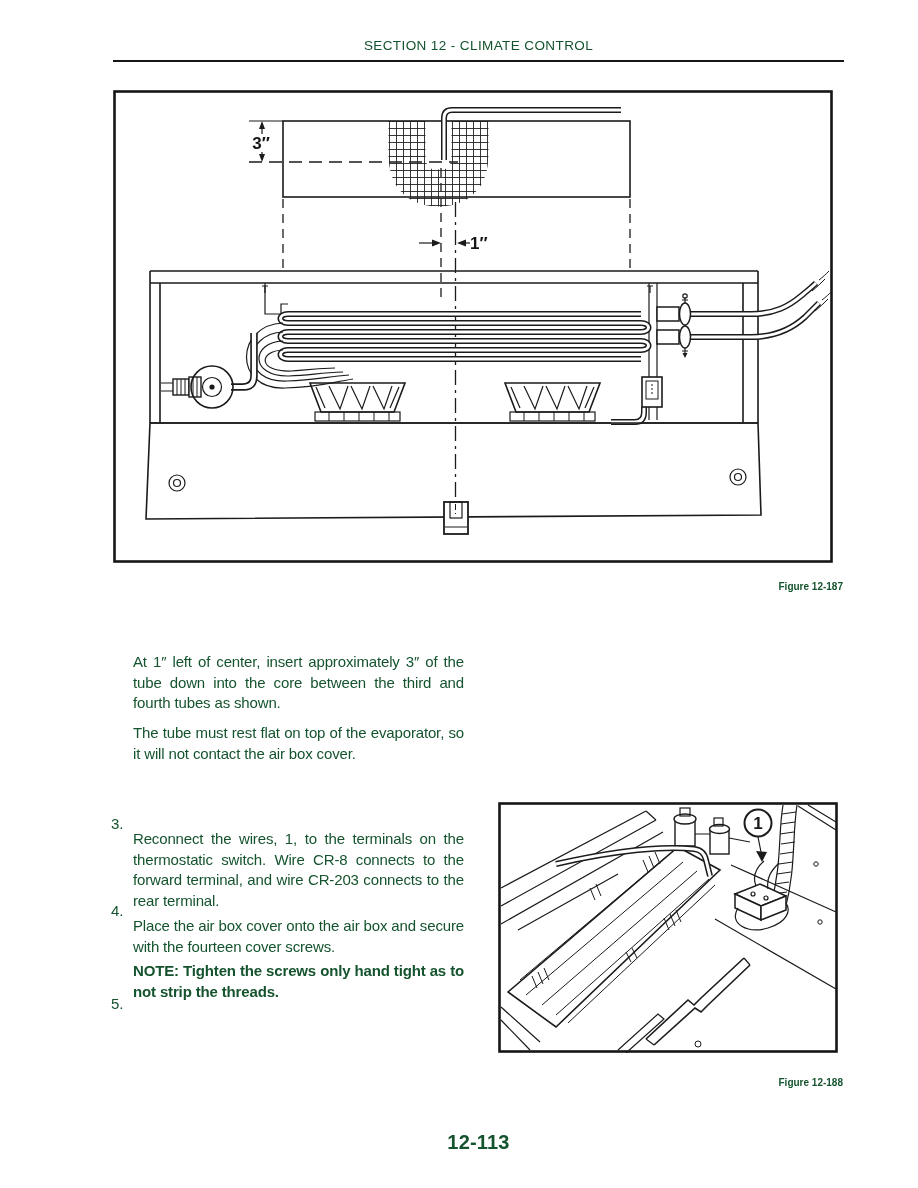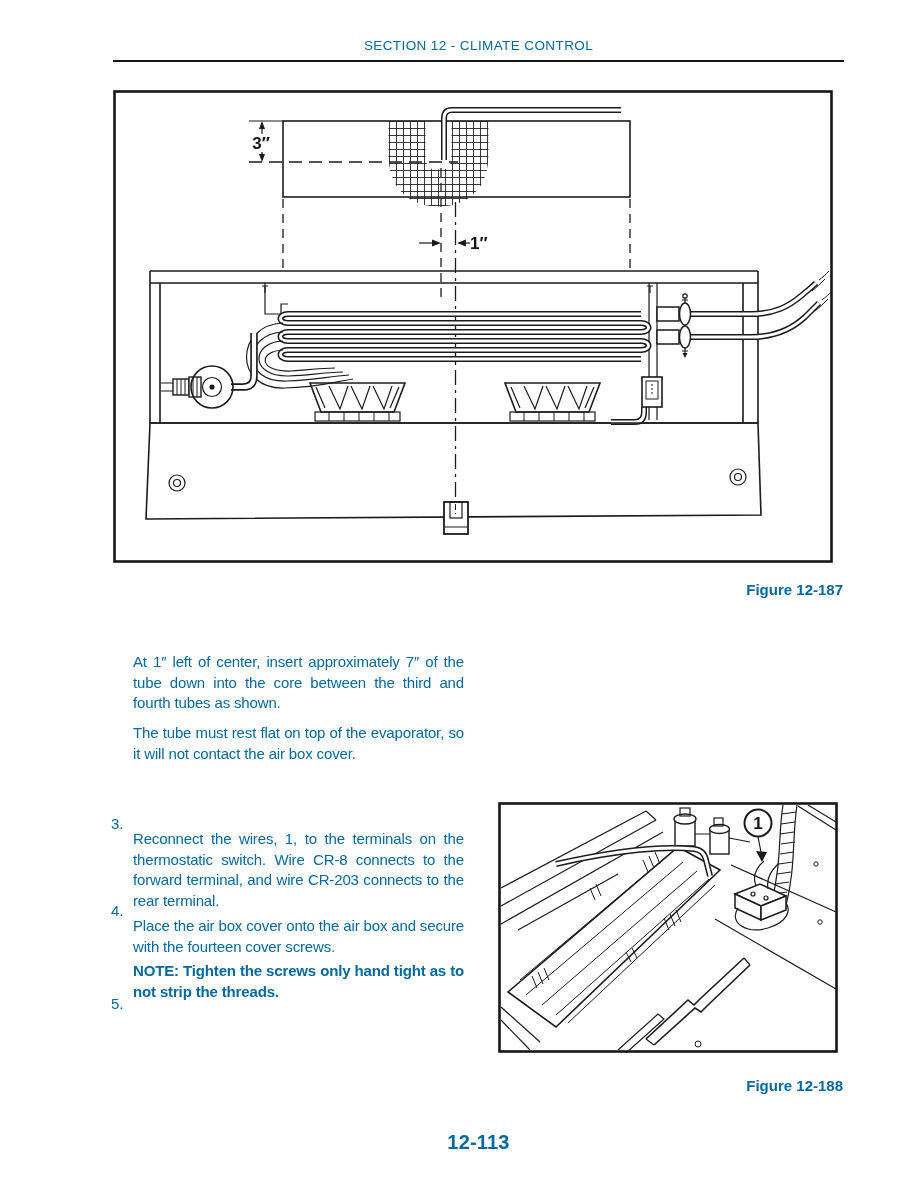--- a/index.html
+++ b/index.html
@@ -1,22 +1,22 @@
 <!DOCTYPE html>
 <html><head>
 <meta charset="utf-8">
 <style>
   html,body{margin:0;padding:0;background:#e8e8e8;}
   .page{position:relative;width:918px;height:1188px;background:#ffffff;
-        font-family:"Liberation Sans", sans-serif;color:#0369a1;overflow:hidden;}
+        font-family:"Liberation Sans", sans-serif;color:#14532d;overflow:hidden;}
   .hdr{position:absolute;left:113px;top:38px;width:731px;text-align:center;
        font-size:13.5px;letter-spacing:.4px;}
   .hdr-rule{position:absolute;left:113px;top:60px;width:731px;height:2.2px;background:#161616;}
   .figbox{position:absolute;}
-  .caption{position:absolute;right:75px;font-weight:bold;font-size:15px;}
+  .caption{position:absolute;right:75px;font-weight:bold;font-size:10px;}
   .cap187{top:581px;}
   .cap188{top:1077px;text-align:center;}
   .bodytext{position:absolute;left:133px;width:331px;font-size:15px;line-height:20.6px;
             text-align:justify;text-align-last:left;letter-spacing:-0.15px;}
   .stepnum{position:absolute;left:111px;width:20px;font-size:15px;line-height:20.6px;}
   .note{font-weight:bold;}
   .pagenum{position:absolute;left:113px;top:1131px;width:731px;text-align:center;
            font-weight:bold;font-size:20px;letter-spacing:.2px;}
   svg{display:block;}
   .ln{stroke:#1b1b1b;fill:none;stroke-width:1.6;}
@@ -191,21 +191,21 @@
         <rect x="331" y="412" width="24" height="32" class="wfill" stroke-width="1.8"></rect>
         <rect x="337" y="412" width="12" height="16" class="tn"></rect>
         <path class="hair" d="M 332,437 H 354"></path>
         <path d="M 342.5,414 V 424" stroke="#1b1b1b" stroke-width="1" stroke-dasharray="6 3" fill="none"></path>
       </g>
     </svg>
   </div>
 
   <div class="caption cap187">Figure 12-187</div>
 
-  <p class="bodytext" style="top:637px;">At 1″ left of center, insert approximately 7″ of the tube down into the core between the third and fourth tubes as shown.</p>
+  <p class="bodytext" style="top:637px;">At 1″ left of center, insert approximately 3″ of the tube down into the core between the third and fourth tubes as shown.</p>
   <p class="bodytext" style="top:708px;">The tube must rest flat on top of the evaporator, so it will not contact the air box cover.</p>
 
   <div class="stepnum" style="top:814px;">3.</div>
   <p class="bodytext" style="top:814px;">Reconnect the wires, 1, to the terminals on the thermostatic switch. Wire CR-8 connects to the forward terminal, and wire CR-203 connects to the rear terminal.</p>
 
   <div class="stepnum" style="top:901px;">4.</div>
   <p class="bodytext" style="top:901px;">Place the air box cover onto the air box and secure with the fourteen cover screws.</p>
 
   <p class="bodytext note" style="top:946px;">NOTE: Tighten the screws only hand tight as to not strip the threads.</p>
 

